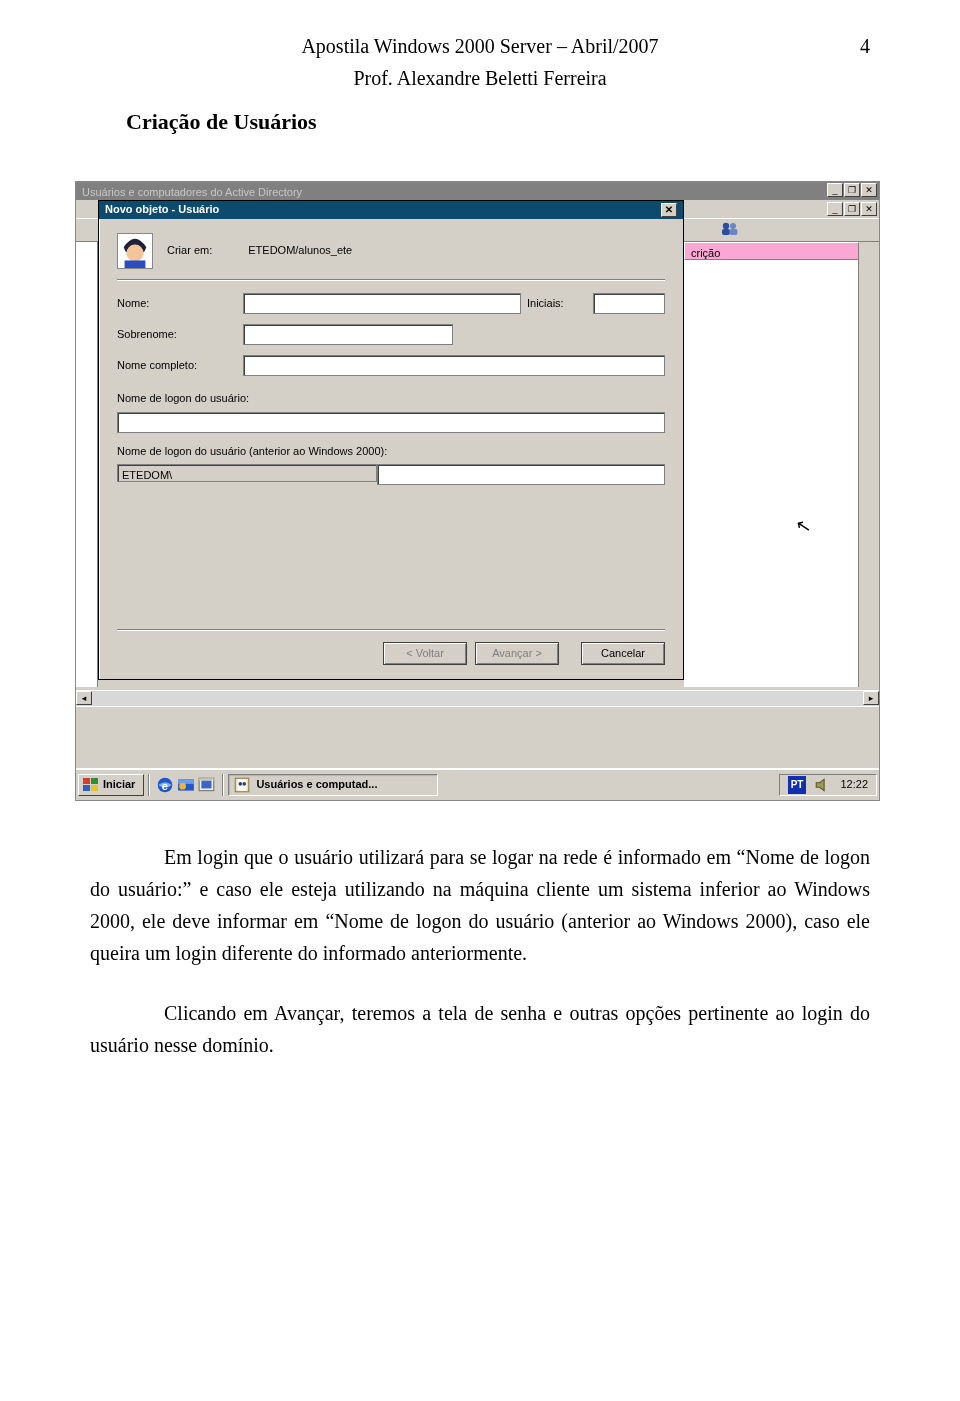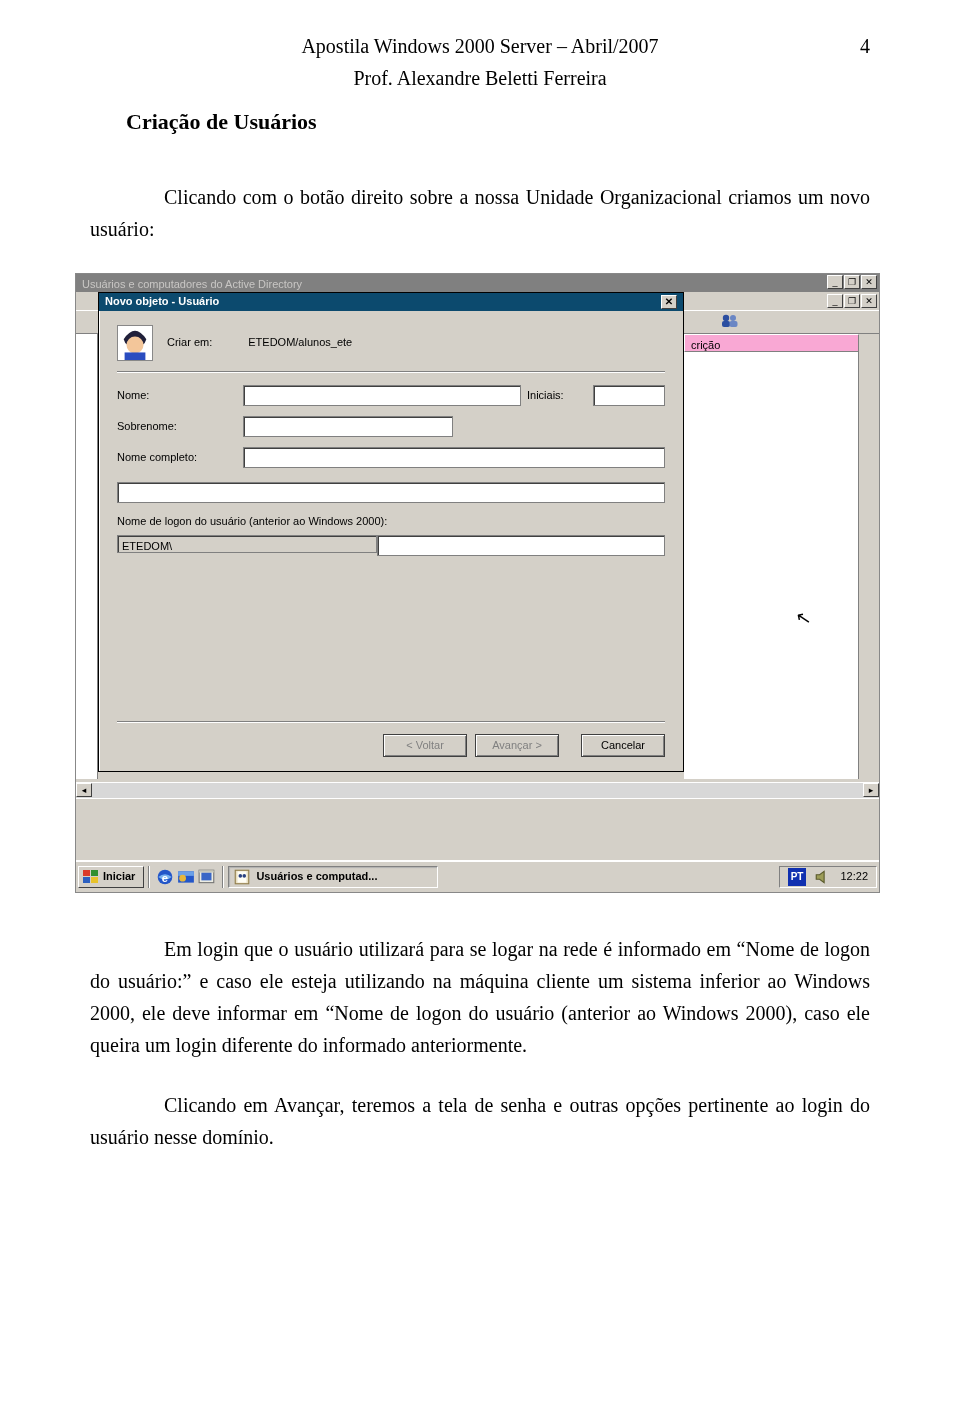--- a/index.html
+++ b/index.html
@@ -372,21 +372,20 @@
 
 <div class="page">
   <div class="header-row">
     <div class="header-line1">Apostila Windows 2000 Server – Abril/2007</div>
     <div class="header-line2">Prof. Alexandre Beletti Ferreira</div>
     <div class="page-number">4</div>
   </div>
 
   <div class="section-heading">Criação de Usuários</div>
 
-  <p class="para"><span class="indent"></span><span>Clicando com o botão direito sobre a nossa Unidade Organizacional criamos um novo usuário:</span></p>
 
   <div class="screenshot">
 
     <div class="bg-win-title">
       <span>Usuários e computadores do Active Directory</span>
     </div>
     <div class="bg-win-ctrls">
       <div class="win-btn">_</div>
       <div class="win-btn">❐</div>
       <div class="win-btn">✕</div>
@@ -447,20 +446,21 @@
           <div class="fld-label">Sobrenome:</div>
           <input class="text-input span3" style="grid-column: 2 / span 1; width: 210px;">
           <div></div>
             <div></div>
 
           <div class="fld-label">Nome completo:</div>
           <input class="text-input" style="grid-column: 2 / span 3;">
         </div>
 
         <div class="logon-section">
+          <div class="lbl">Nome de logon do usuário:</div>
           <div class="logon-row">
             <input class="text-input" style="">
           </div>
 
           <div class="lbl">Nome de logon do usuário (anterior ao Windows 2000):</div>
           <div class="prefix-row">
             <div class="prefix-box">ETEDOM\</div>
             <input class="text-input" style="flex: 1 1 0%;">
           </div>
         </div>

